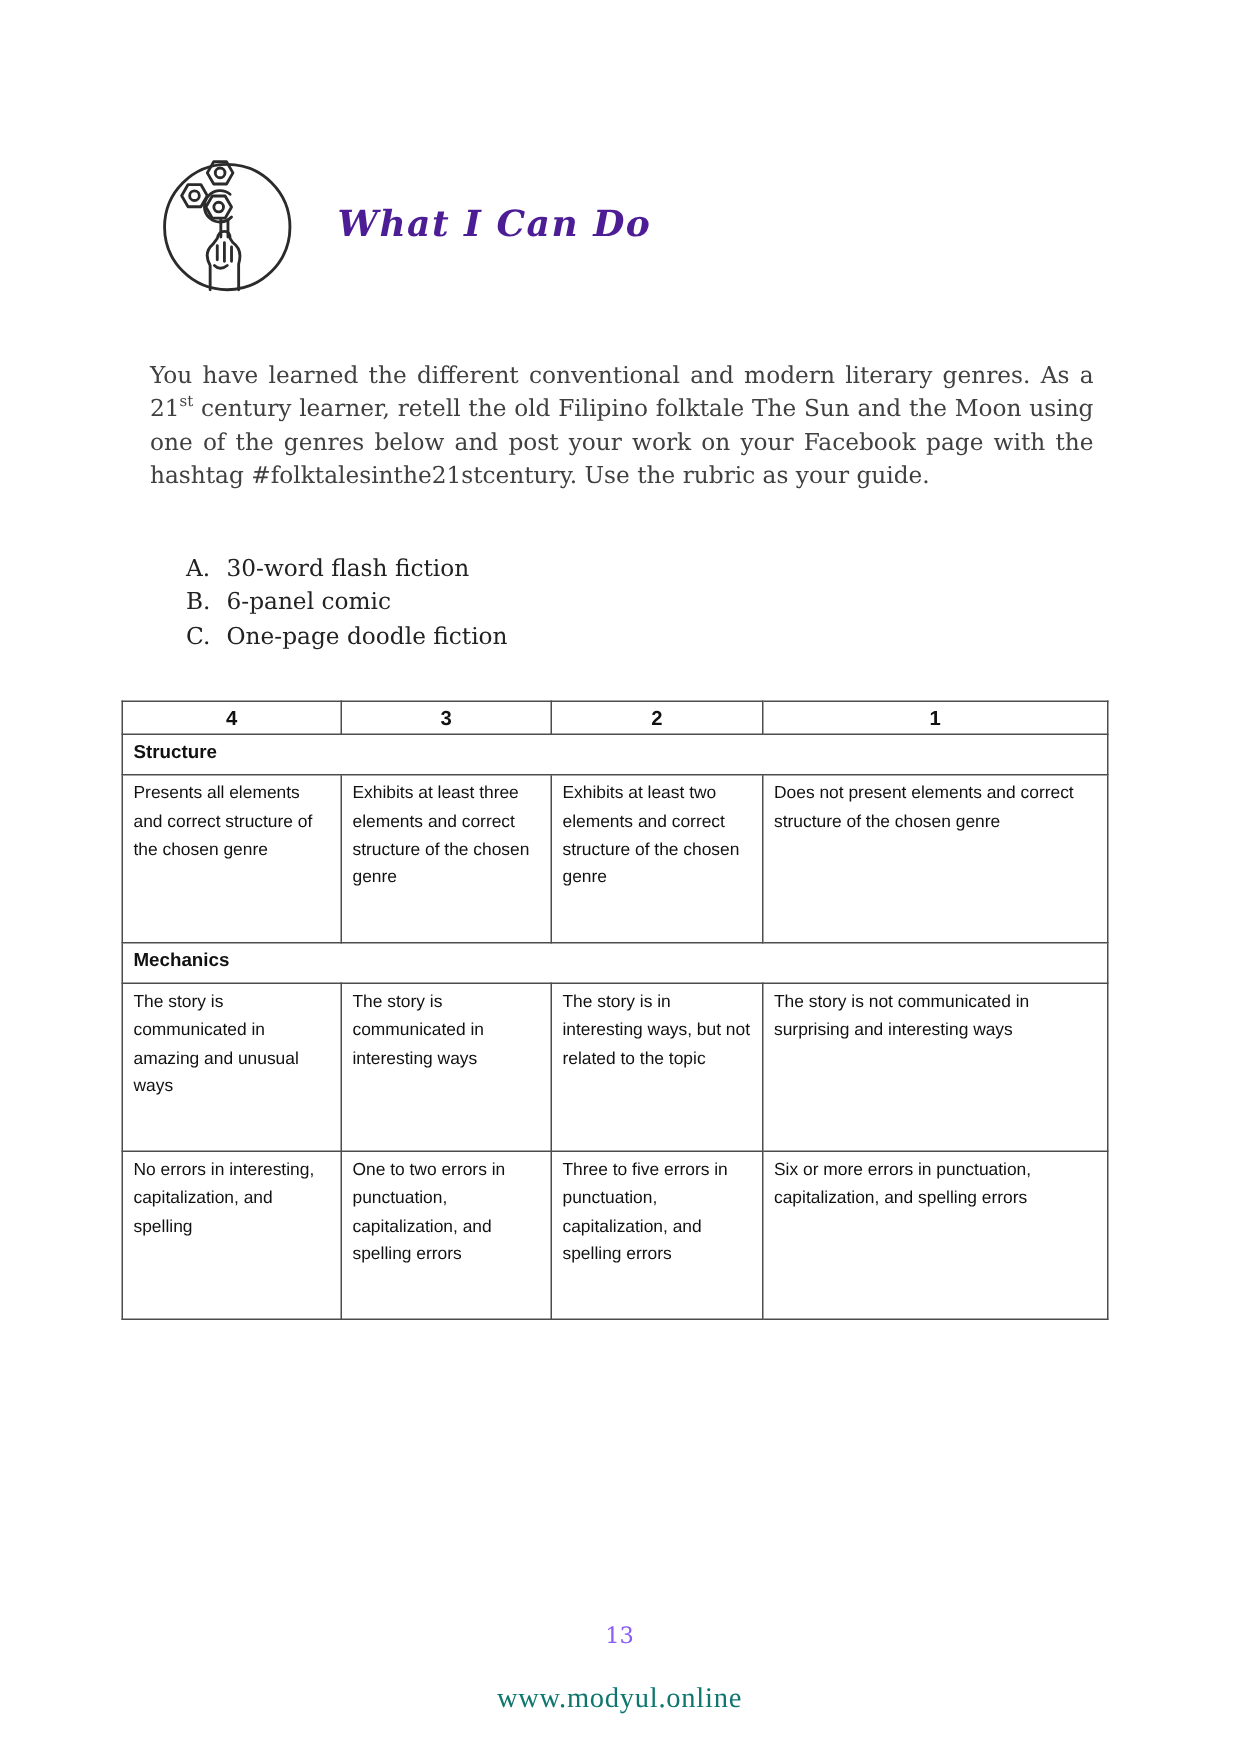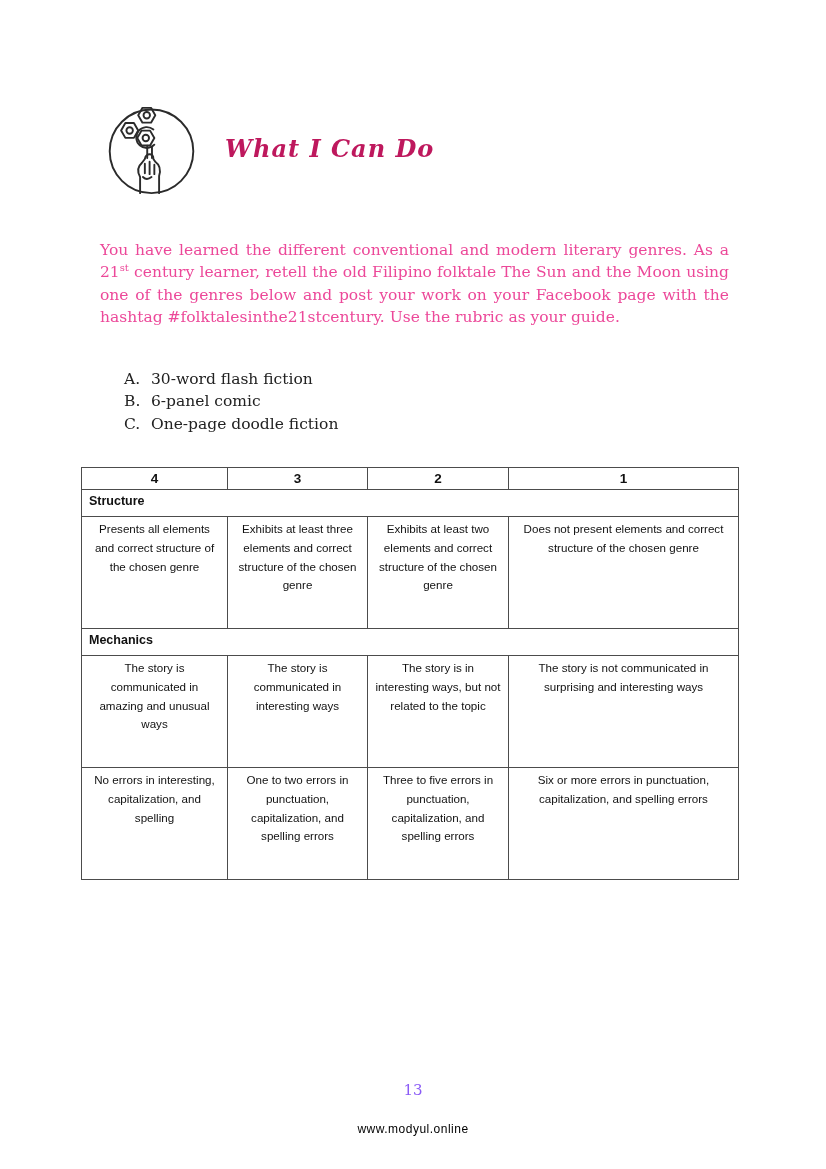--- a/index.html
+++ b/index.html
@@ -24,33 +24,33 @@
     align-items: center;
     gap: 26px;
   }
   .section-icon { width: 95px; height: 95px; display: block; }
   .page-title {
     font-family: "DejaVu Serif", serif;
     font-weight: bold;
     font-style: italic;
     font-size: 24px;
     letter-spacing: 1px;
-    color: #be185d;
+    color: #4c1d95;
   }
 
   
   .intro {
     position: absolute;
     top: 239px;
     left: 100px;
     width: 629px;
     font-size: 15.5px;
     line-height: 22.3px;
     text-align: justify;
-    color: #ec4899;
+    color: #404040;
   }
   .intro sup { font-size: 10px; line-height: 0; }
 
   
   .options {
     position: absolute;
     top: 368px;
     left: 124px;
     font-size: 15.5px;
     line-height: 22.4px;
@@ -87,43 +87,42 @@
     height: 27px;
     font-weight: bold;
     font-size: 12.5px;
     padding-top: 4px;
     margin-left: 34px;
   }
   .rubric-table td.level {
     height: 112px;
     font-size: 11.6px;
     line-height: 18.8px;
-    text-align: center;
   }
 
   
   .page-number {
     position: absolute;
     top: 1081px;
     left: 0;
     width: 100%;
     text-align: center;
     font-size: 15px;
     color: #8b5cf6;
   }
   .watermark {
     position: absolute;
     top: 1122px;
     left: 0;
     width: 100%;
     text-align: center;
-    font-family: Liberation Sans, sans-serif;
-    font-size: 12px;
+    font-family: Liberation Serif, serif;
+    font-size: 19px;
     letter-spacing: 0.5px;
-    color: #000000;
+    color: #0f766e;
   }
 </style>
 </head>
 <body>
 
 <div class="page">
 
   <div class="header-row">
     <svg class="section-icon" viewBox="0 0 100 100" fill="none" stroke="#2b2b2b" stroke-width="2" stroke-linecap="round" stroke-linejoin="round">
       <circle cx="50" cy="53" r="44"></circle>

